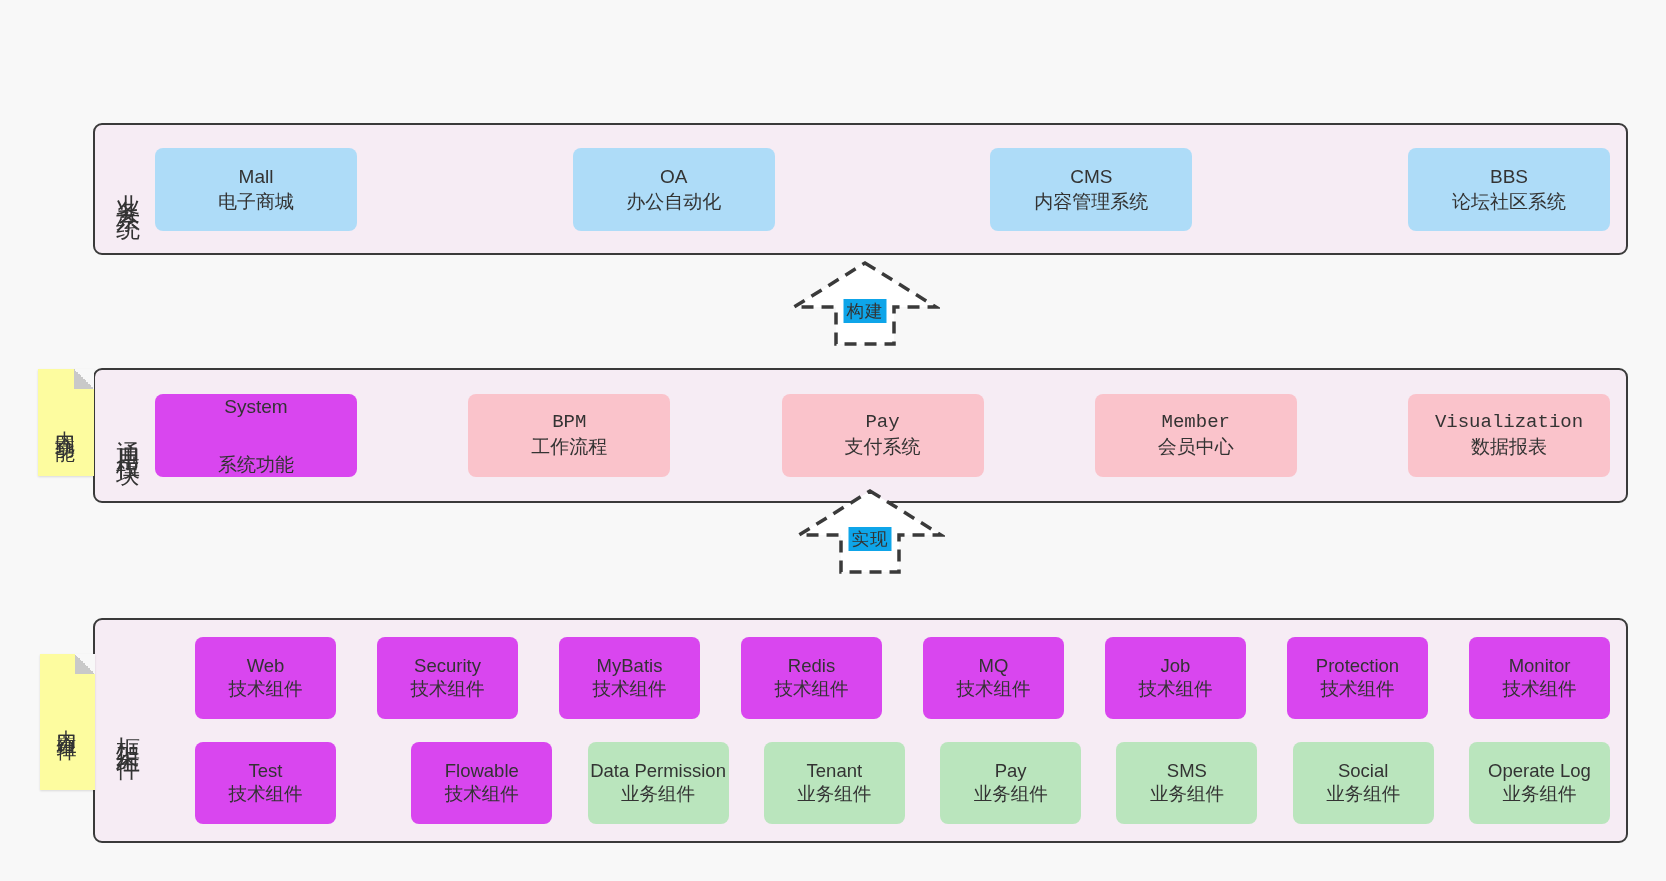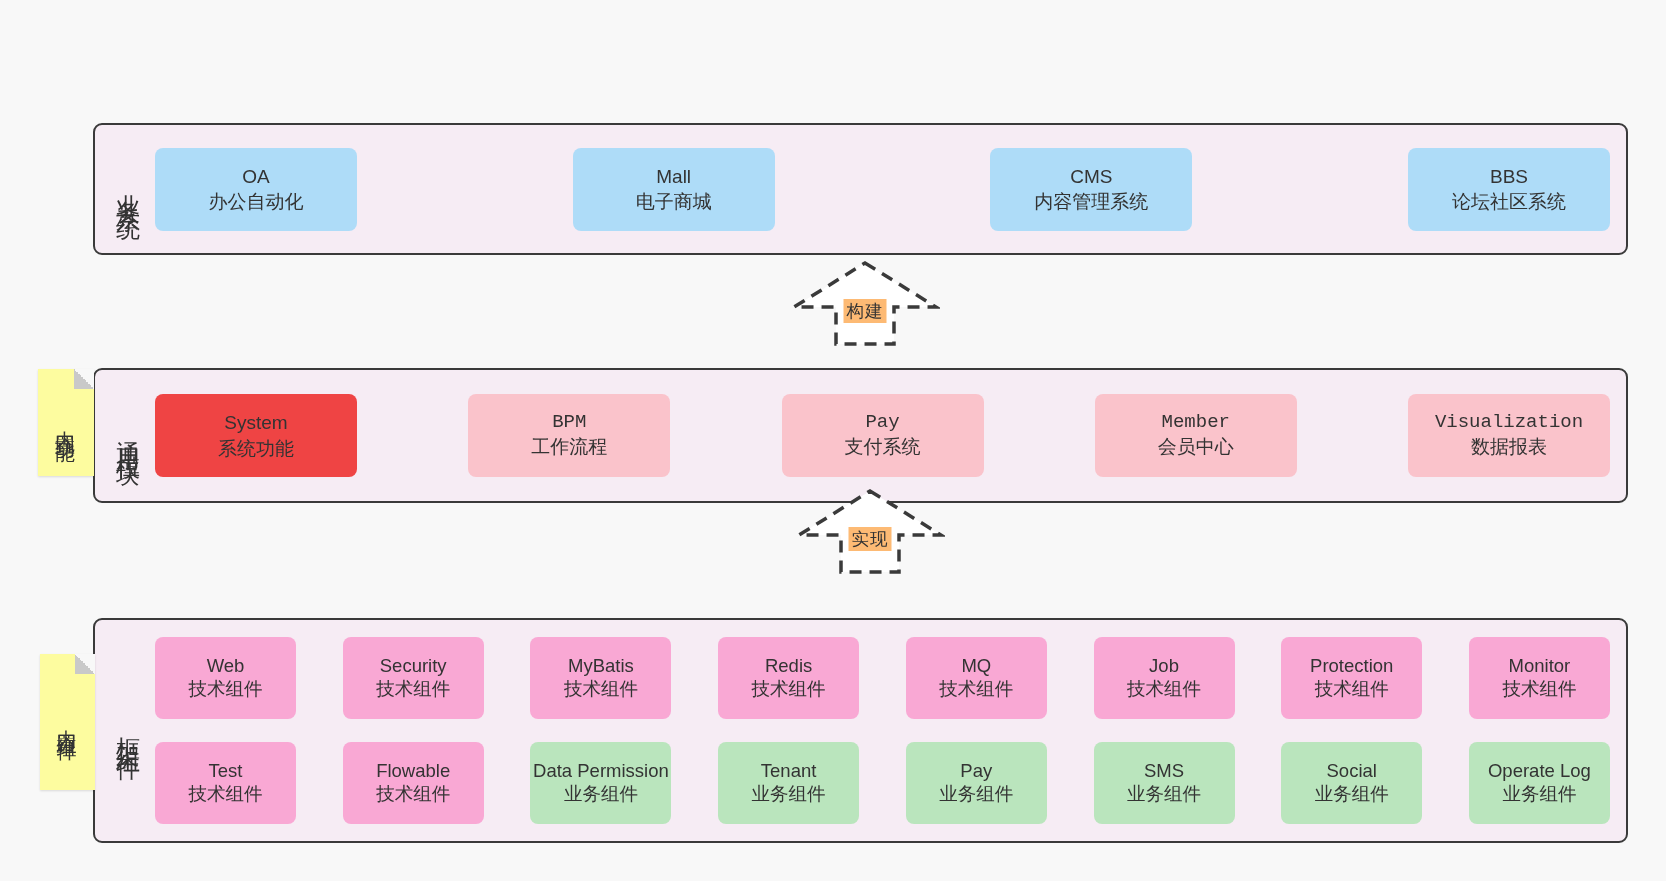--- a/index.html
+++ b/index.html
@@ -21,61 +21,61 @@
   .rows{position:absolute;left:60px;right:16px;top:0;bottom:0;
         display:flex;flex-direction:column;justify-content:center;gap:23px;}
   .box-row{display:flex;justify-content:space-between;}
 
   .module-box{display:flex;flex-direction:column;align-items:center;justify-content:center;
               border-radius:8px;text-align:center;line-height:1.32;font-size:19px;color:#333;}
   #layer-0 .module-box,#layer-1 .module-box{width:202px;height:83px;}
   #layer-2 .module-box{width:141px;height:82px;font-size:18.5px;line-height:1.22;}
 
   .v-blue{background:#aedcf8;}
-  .v-red{background:#ef4444;}
+  .v-red{background:#d946ef;justify-content:space-between;}
   .v-pink{background:#fac3cb;font-family:Liberation Mono, monospace;}
-  .v-green{background:#f9a8d4;}
+  .v-green{background:#d946ef;margin-left:40px;}
   .v-light_green{background:#bae5bd;}
 
   
   .sticky-tag{position:absolute;background:#fdfc9f;z-index:2;
               box-shadow:0 1px 2px rgba(0,0,0,.12);}
   #tag-0{left:38px;top:369px;width:56px;height:107px;}
   #tag-1{left:40px;top:654px;width:55px;height:136px;}
   .sticky-tag .tag-text{position:absolute;inset:0;display:flex;align-items:center;justify-content:center;
               writing-mode:vertical-rl;text-orientation:upright;
               font-size:20px;letter-spacing:4px;color:#333;}
   .fold{position:absolute;top:0;right:0;width:20px;height:20px;
         background:linear-gradient(to bottom left,#f8f8f8 50%,#c9c9c9 50%);}
 
   
   .arrow-wrap{position:absolute;width:150px;height:88px;}
   #arrow-0{left:790px;top:260px;}
   #arrow-1{left:795px;top:488px;}
   .arrow-wrap svg{display:block;}
   .arrow-path{fill:#ffffff;stroke:#3a3a3a;stroke-width:3.5;stroke-dasharray:12 8;}
   .arrow-label{position:absolute;left:50%;top:39px;transform:translateX(-50%);
-               background:#fdba74;padding:0 3px;font-size:17.5px;letter-spacing:1px;color:#333;white-space:nowrap;}
+               background:#0ea5e9;padding:0 3px;font-size:17.5px;letter-spacing:1px;color:#333;white-space:nowrap;}
 </style>
 </head>
 <body>
 
 <div class="canvas">
 
   <div class="layer" id="layer-0">
     <div class="side-label">业务系统</div>
     <div class="rows">
         <div class="box-row">
           <div class="module-box v-blue">
+            <div>Mall</div>
+            <div>电子商城</div>
+          </div>
+          <div class="module-box v-blue">
             <div>OA</div>
             <div>办公自动化</div>
-          </div>
-          <div class="module-box v-blue">
-            <div>Mall</div>
-            <div>电子商城</div>
           </div>
           <div class="module-box v-blue">
             <div>CMS</div>
             <div>内容管理系统</div>
           </div>
           <div class="module-box v-blue">
             <div>BBS</div>
             <div>论坛社区系统</div>
           </div>
         </div>

